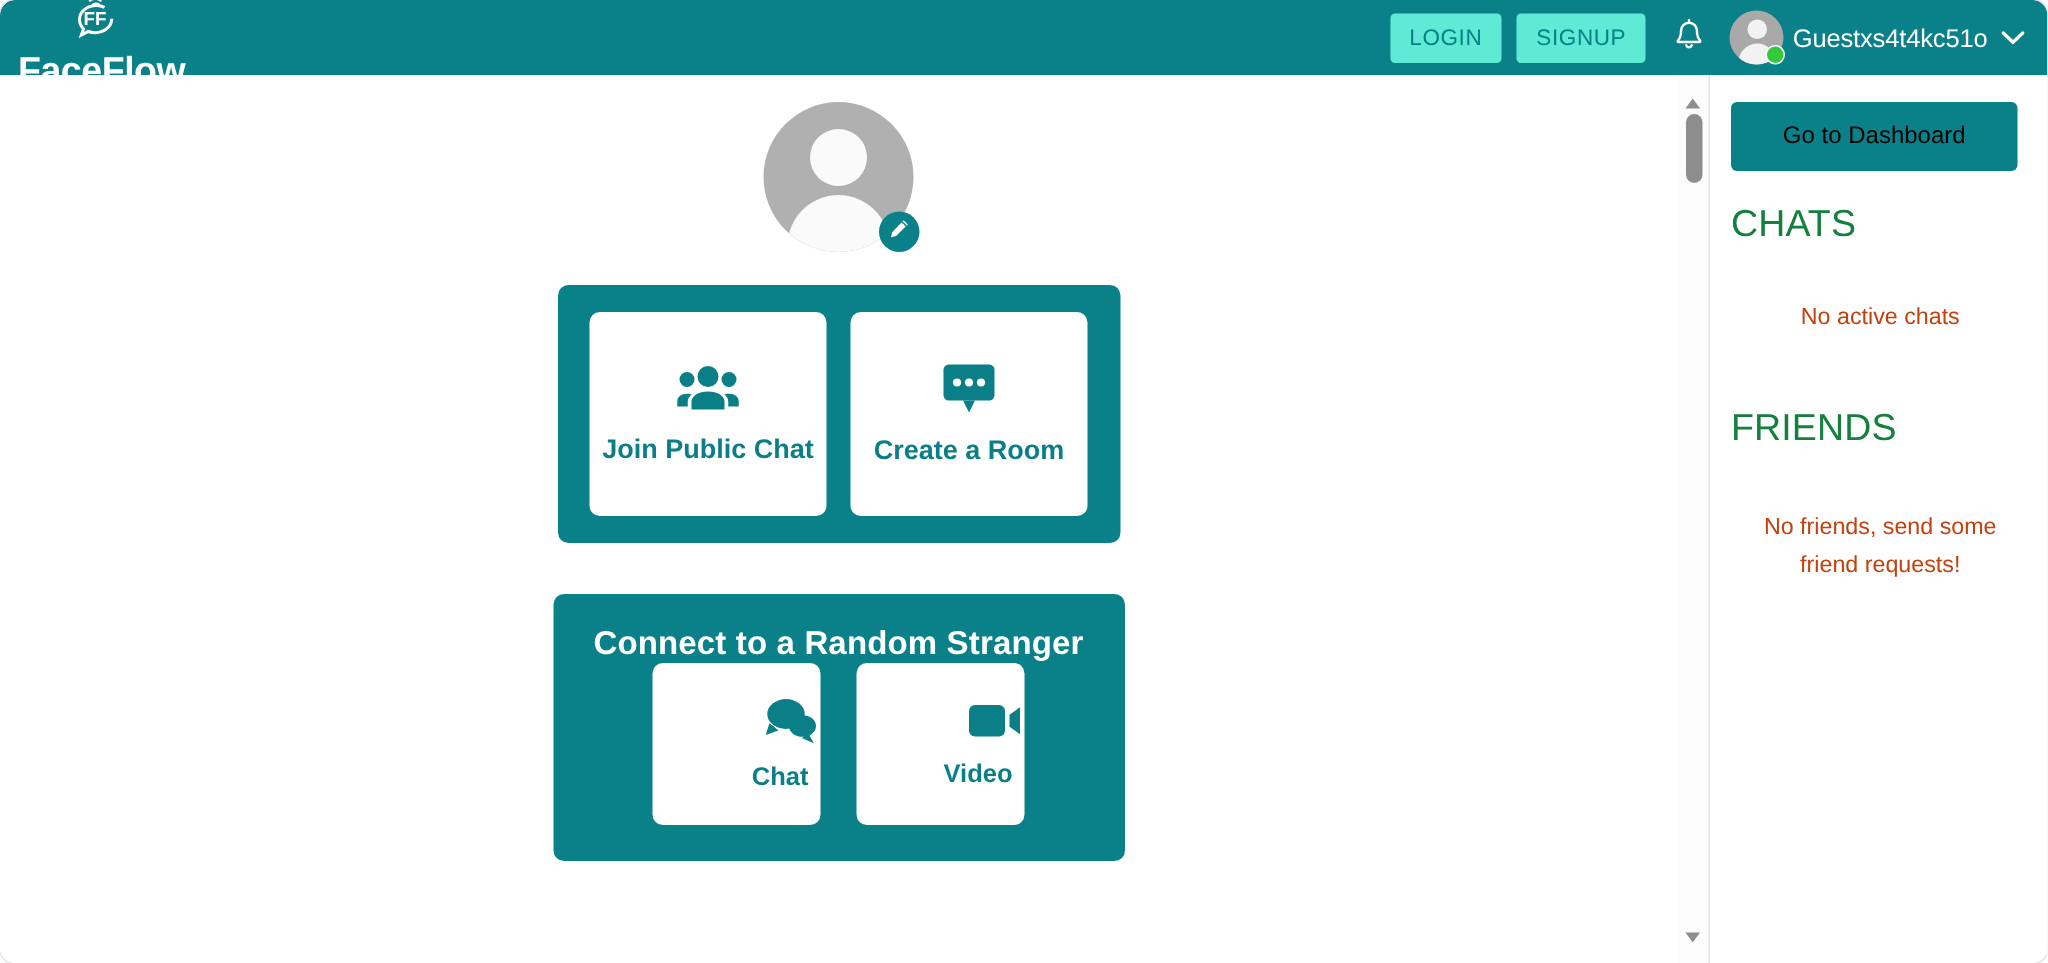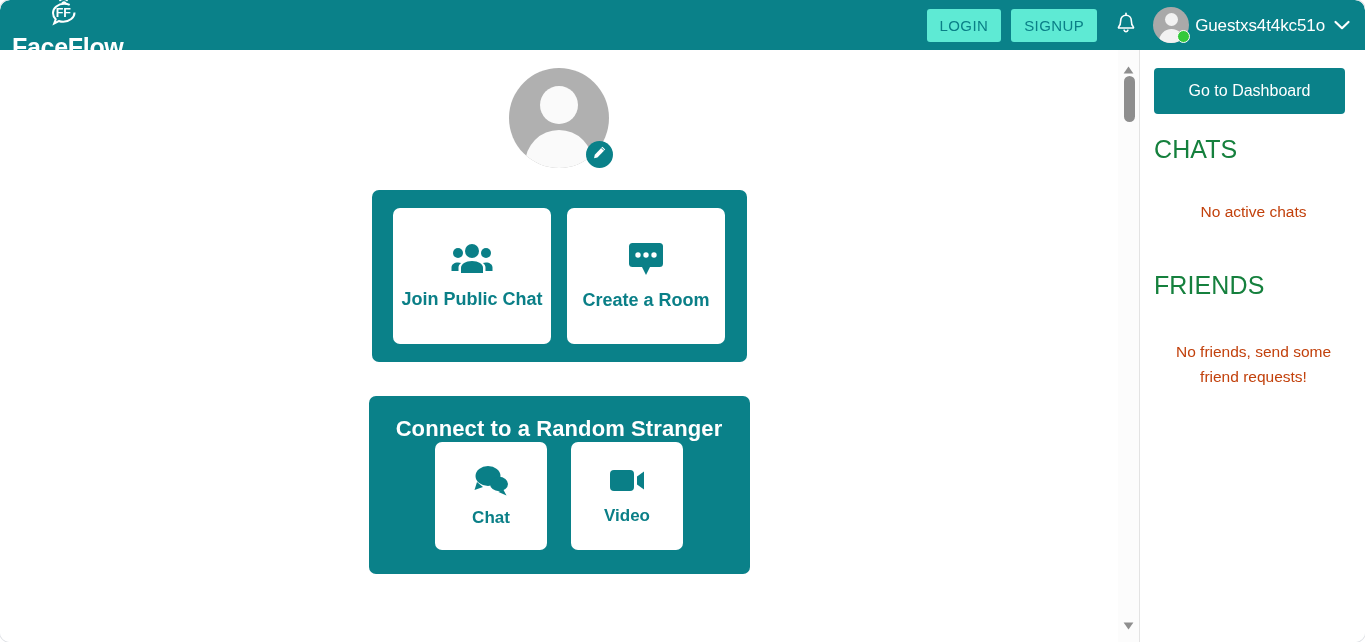--- a/index.html
+++ b/index.html
@@ -186,21 +186,21 @@
     height: 592px;
     background: #ffffff;
     padding: 18px 11px 0 13px;
     flex: 0 0 225px;
   }
   .dash-btn {
     display: block;
     width: 191px;
     height: 46px;
     background: #0a8189;
-    color: #ffffff;
+    color: #000000;
     border: none;
     border-radius: 4px;
     font-family: "Liberation Sans", sans-serif;
     font-size: 16px;
     cursor: pointer;
     line-height: 46px;
     padding: 0;
     text-align: center;
     margin-left: 1px;
   }
@@ -322,21 +322,21 @@
     display: flex;
     gap: 24px;
   }
   .tile-sm {
     background: #ffffff;
     border-radius: 7px;
     width: 112px;
     height: 108px;
     display: flex;
     flex-direction: column;
-    align-items: center;
+    align-items: flex-end;
     justify-content: center;
     cursor: pointer;
   }
   .tile-sm .tile-label { font-size: 17px; }
   .tile-sm .tile-icon { margin-bottom: 10px; display:flex; }
 </style>
 </head>
 <body>
 
 <div id="app">

